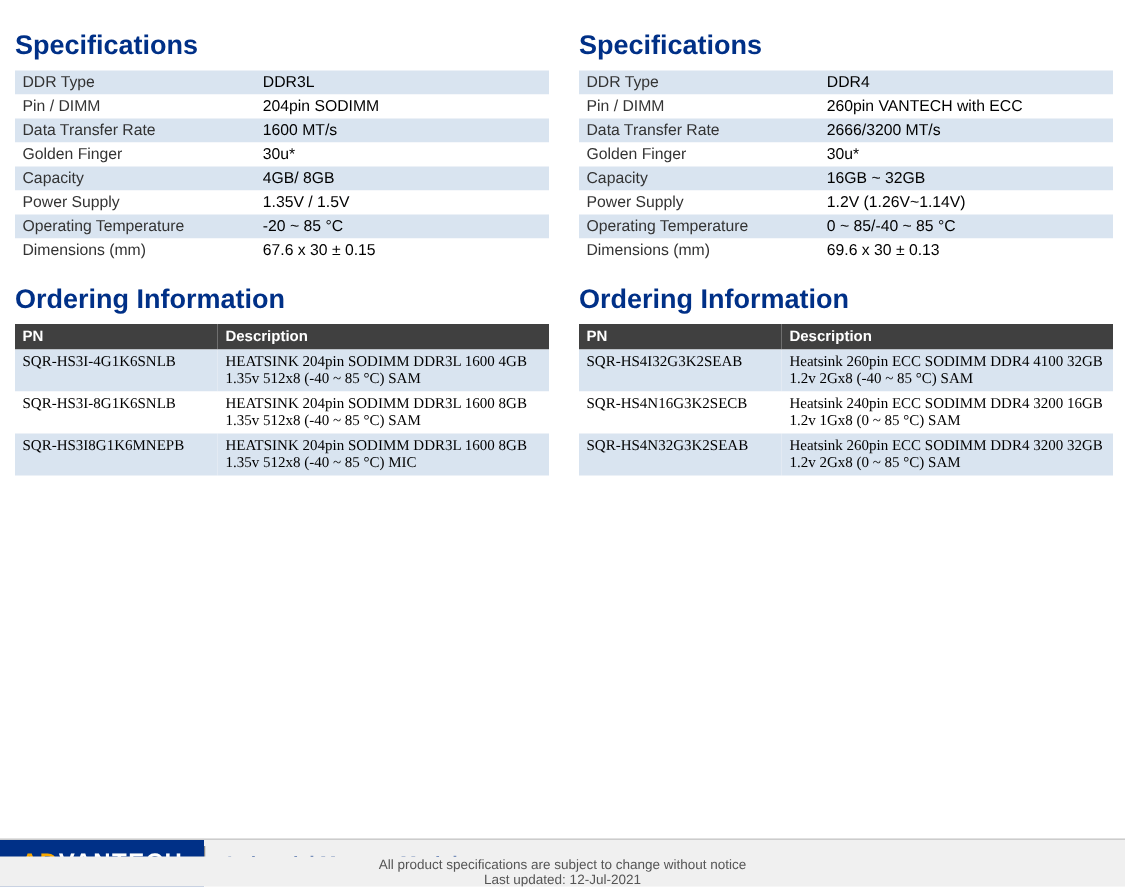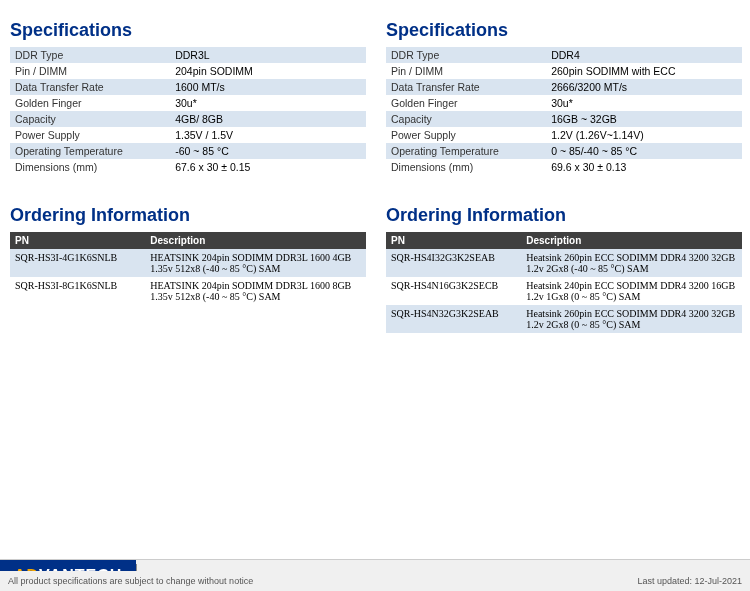--- a/index.html
+++ b/index.html
@@ -21,21 +21,21 @@
     .section-title {
       font-size: 18px;
       font-weight: bold;
       color: #003087;
       margin-bottom: 6px;
       margin-top: 10px;
     }
     table.spec-table {
       width: 100%;
       border-collapse: collapse;
-      margin-bottom: 30px;
+      margin-bottom: 14px;
       font-size: 10.5px;
     }
     table.spec-table tr:nth-child(odd) {
       background: #d9e4f0;
     }
     table.spec-table tr:nth-child(even) {
       background: #fff;
     }
     table.spec-table td {
       padding: 2px 5px;
@@ -110,20 +110,21 @@
       left: 0;
       right: 0;
       height: 20px;
       background: #f0f0f0;
       display: flex;
       align-items: center;
       justify-content: space-between;
       padding: 0 8px;
       font-size: 9px;
       color: #555;
+      flex-direction: column;
     }
     .footer-wrapper {
       position: absolute;
       bottom: 0;
       left: 0;
       right: 0;
     }
     .footer-top-bar {
       background: #f0f0f0;
       display: flex;
@@ -160,21 +161,21 @@
           <tr>
             <td>Capacity</td>
             <td>4GB/ 8GB</td>
           </tr>
           <tr>
             <td>Power Supply</td>
             <td>1.35V / 1.5V</td>
           </tr>
           <tr>
             <td>Operating Temperature</td>
-            <td>-60 ~ 85 °C</td>
+            <td>-20 ~ 85 °C</td>
           </tr>
           <tr>
             <td>Dimensions (mm)</td>
             <td>67.6 x 30 ± 0.15</td>
           </tr>
         </tbody>
     </table>
     <div class="section-title ordering-section">Ordering Information</div>
     <table class="order-table">
       <thead id="left-order-thead">
@@ -184,36 +185,40 @@
           </tr>
         </thead>
       <tbody id="left-order-tbody">
           <tr>
             <td>SQR-HS3I-4G1K6SNLB</td>
             <td>HEATSINK 204pin SODIMM DDR3L 1600 4GB 1.35v 512x8 (-40 ~ 85 °C) SAM</td>
           </tr>
           <tr>
             <td>SQR-HS3I-8G1K6SNLB</td>
             <td>HEATSINK 204pin SODIMM DDR3L 1600 8GB 1.35v 512x8 (-40 ~ 85 °C) SAM</td>
+          </tr>
+          <tr>
+            <td>SQR-HS3I8G1K6MNEPB</td>
+            <td>HEATSINK 204pin SODIMM DDR3L 1600 8GB 1.35v 512x8 (-40 ~ 85 °C) MIC</td>
           </tr>
         </tbody>
     </table>
   </div>
 
   <div>
     <div class="section-title">Specifications</div>
     <table class="spec-table">
       <tbody id="right-spec-tbody">
           <tr>
             <td>DDR Type</td>
             <td>DDR4</td>
           </tr>
           <tr>
             <td>Pin / DIMM</td>
-            <td>260pin SODIMM with ECC</td>
+            <td>260pin VANTECH with ECC</td>
           </tr>
           <tr>
             <td>Data Transfer Rate</td>
             <td>2666/3200 MT/s</td>
           </tr>
           <tr>
             <td>Golden Finger</td>
             <td>30u*</td>
           </tr>
           <tr>
@@ -238,21 +243,21 @@
     <table class="order-table">
       <thead id="right-order-thead">
           <tr>
             <td>PN</td>
             <td>Description</td>
           </tr>
         </thead>
       <tbody id="right-order-tbody">
           <tr>
             <td>SQR-HS4I32G3K2SEAB</td>
-            <td>Heatsink 260pin ECC SODIMM DDR4 3200 32GB 1.2v 2Gx8 (-40 ~ 85 °C) SAM</td>
+            <td>Heatsink 260pin ECC SODIMM DDR4 4100 32GB 1.2v 2Gx8 (-40 ~ 85 °C) SAM</td>
           </tr>
           <tr>
             <td>SQR-HS4N16G3K2SECB</td>
             <td>Heatsink 240pin ECC SODIMM DDR4 3200 16GB 1.2v 1Gx8 (0 ~ 85 °C) SAM</td>
           </tr>
           <tr>
             <td>SQR-HS4N32G3K2SEAB</td>
             <td>Heatsink 260pin ECC SODIMM DDR4 3200 32GB 1.2v 2Gx8 (0 ~ 85 °C) SAM</td>
           </tr>
         </tbody>

